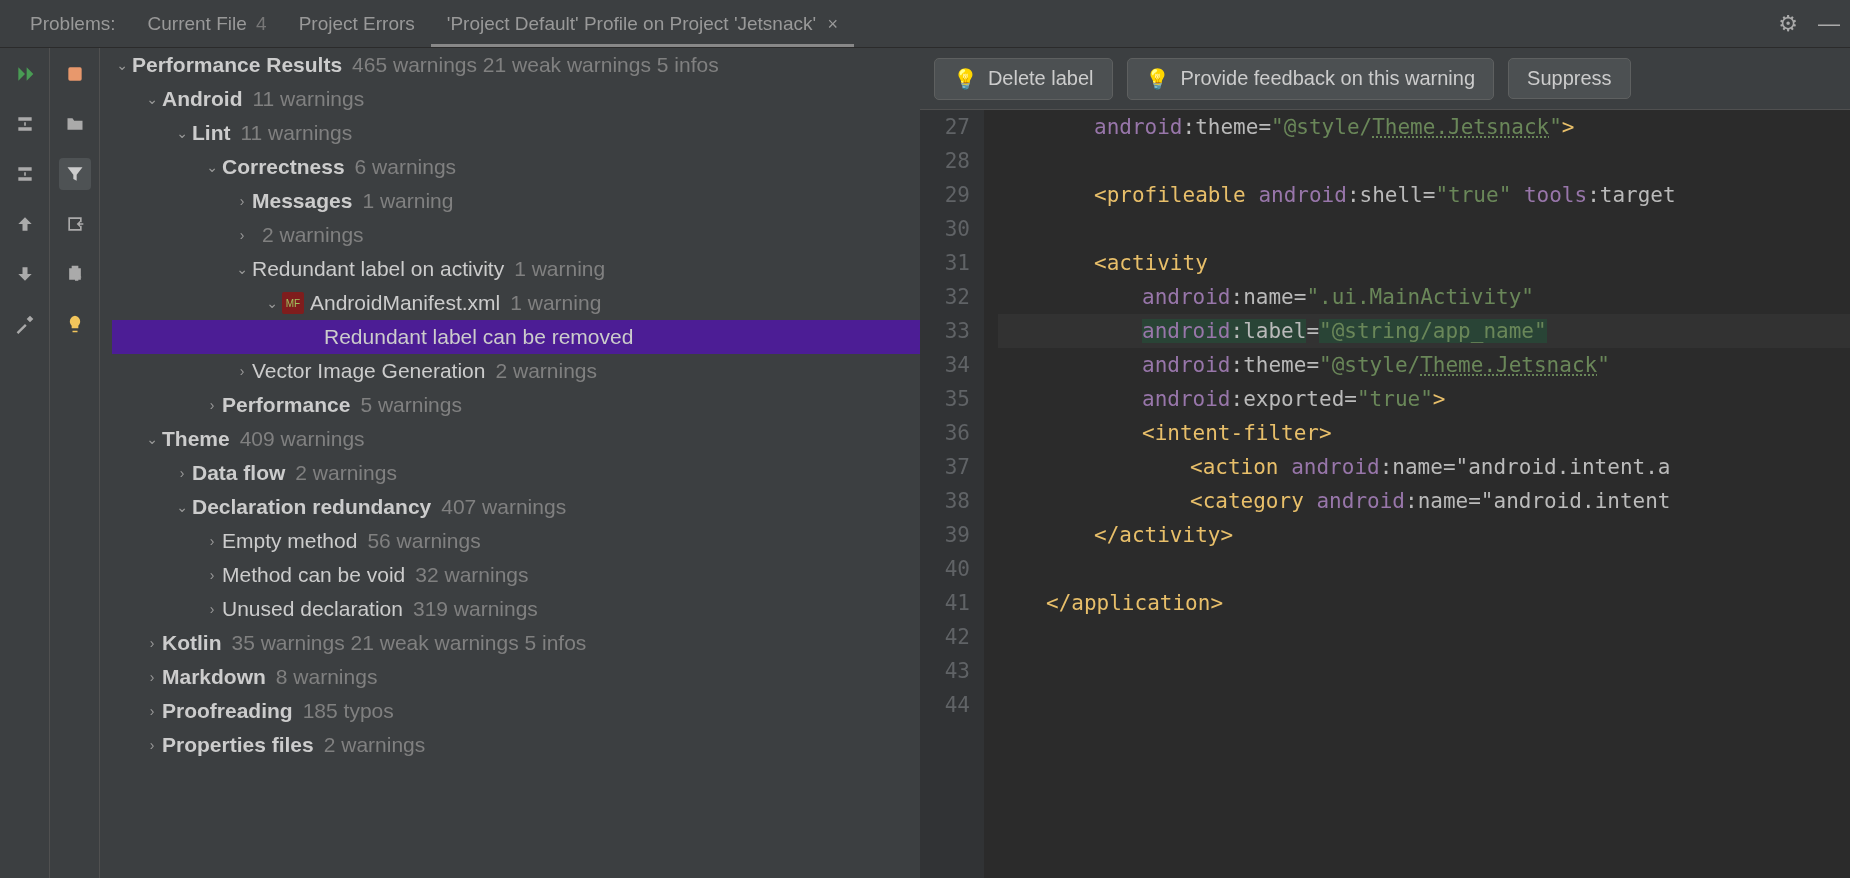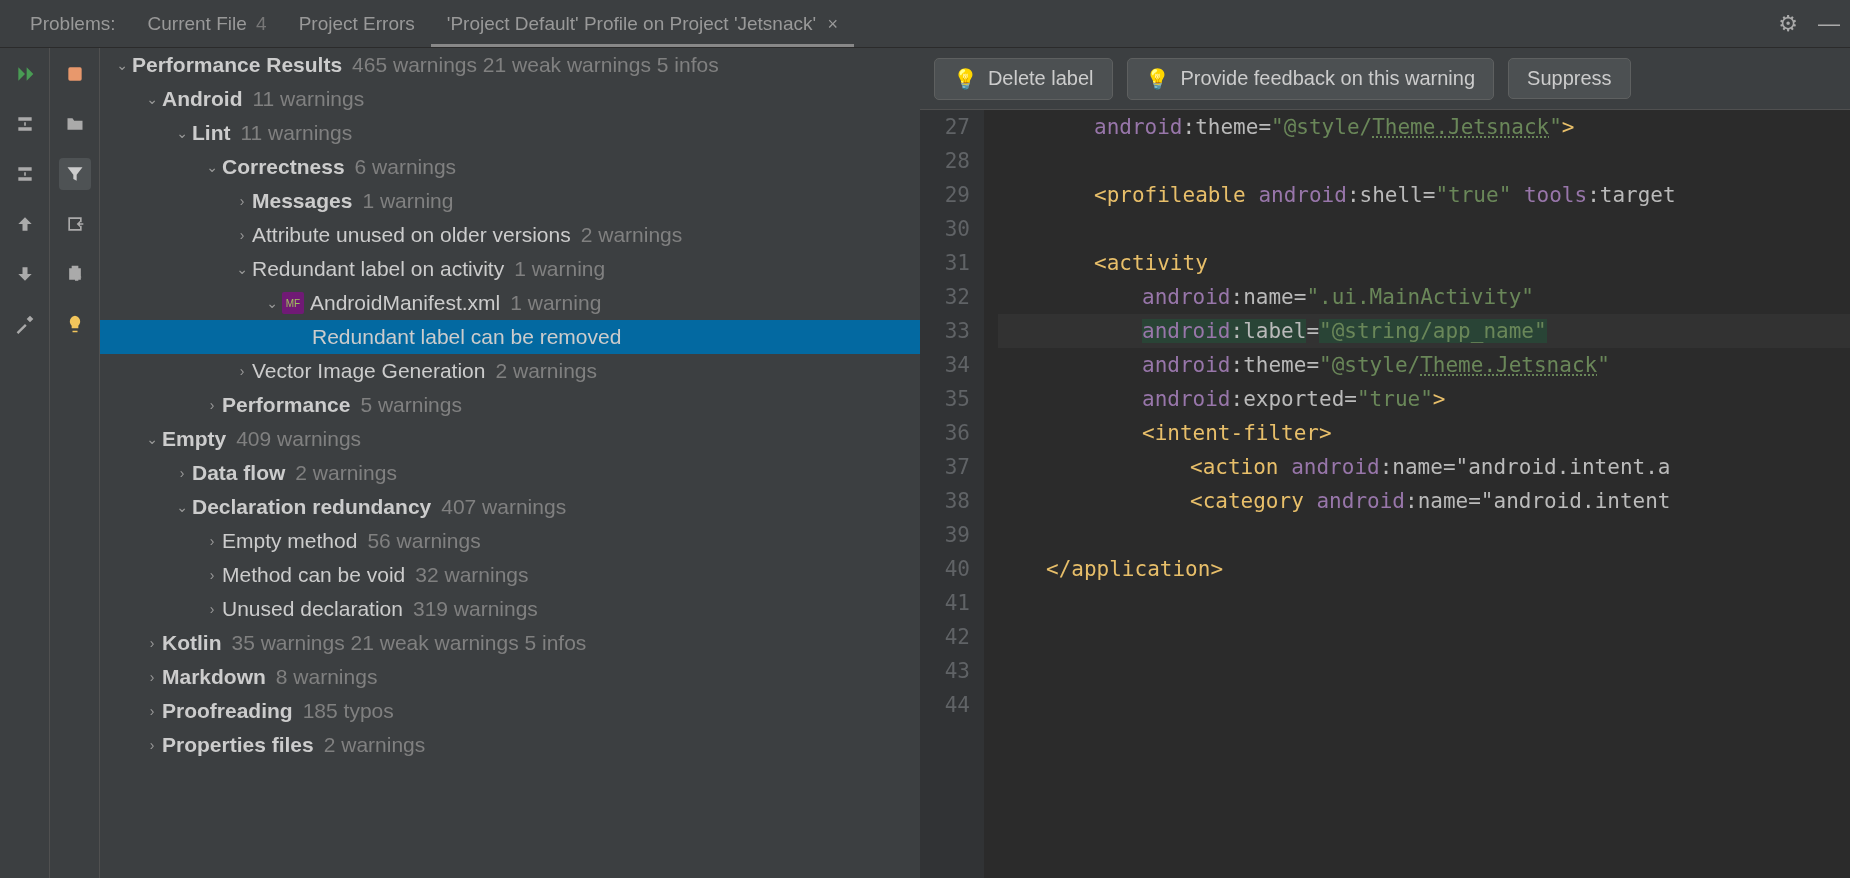--- a/index.html
+++ b/index.html
@@ -56,33 +56,33 @@
 }
 .filter-active { background: #4e5254; border-radius: 4px; }
 
 .tree-panel {
   width: 820px;
   background: #3c3f41;
   overflow-y: auto;
   font-size: 21px;
 }
 .tree-row { display: flex; align-items: center; height: 34px; white-space: nowrap; }
-.tree-row.selected { background: #0369a1; }
+.tree-row.selected { background: #4c1d95; margin-left: 12px; }
 .chev { width: 20px; display: inline-flex; justify-content: center; color: #999; font-size: 14px; }
 .node-label { color: #ccc; font-weight: 600; }
 .node-label-normal { color: #ccc; font-weight: 400; }
 .node-meta { color: #808080; margin-left: 10px; font-weight: 400; }
 .indent-0 { padding-left: 12px; }
 .indent-1 { padding-left: 42px; }
 .indent-2 { padding-left: 72px; }
 .indent-3 { padding-left: 102px; }
 .indent-4 { padding-left: 132px; }
 .indent-5 { padding-left: 162px; }
 .indent-6 { padding-left: 192px; }
-.file-icon { width: 22px; height: 22px; display:inline-flex; align-items:center; justify-content:center; margin-right:6px; color:#a0c15d; font-size:10px; background:#701a75; border-radius:2px; }
+.file-icon { width: 22px; height: 22px; display:inline-flex; align-items:center; justify-content:center; margin-right:6px; color:#a0c15d; font-size:10px; background:#7f1d1d; border-radius:2px; }
 
 .right-panel { flex: 1; background: #2b2b2b; display: flex; flex-direction: column; overflow:hidden;}
 .action-bar {
   height: 62px;
   background: #3c3f41;
   display: flex;
   align-items: center;
   gap: 14px;
   padding: 0 14px;
   border-bottom: 1px solid #505050;
@@ -236,21 +236,20 @@
         <span class="node-label">Correctness</span>
         <span class="node-meta">6 warnings</span>
       </div>
       <div class="tree-row indent-4">
         <span class="chev">›</span>
         <span class="node-label">Messages</span>
         <span class="node-meta">1 warning</span>
       </div>
       <div class="tree-row indent-4">
         <span class="chev">›</span>
-        <span class="node-label-normal">Attribute unused on older versions</span>
         <span class="node-meta">2 warnings</span>
       </div>
       <div class="tree-row indent-4">
         <span class="chev">⌄</span>
         <span class="node-label-normal">Redundant label on activity</span>
         <span class="node-meta">1 warning</span>
       </div>
       <div class="tree-row indent-5">
         <span class="chev">⌄</span>
         <span class="file-icon">MF</span>
@@ -266,21 +265,21 @@
         <span class="node-label-normal">Vector Image Generation</span>
         <span class="node-meta">2 warnings</span>
       </div>
       <div class="tree-row indent-3">
         <span class="chev">›</span>
         <span class="node-label">Performance</span>
         <span class="node-meta">5 warnings</span>
       </div>
       <div class="tree-row indent-1">
         <span class="chev">⌄</span>
-        <span class="node-label">Empty</span>
+        <span class="node-label">Theme</span>
         <span class="node-meta">409 warnings</span>
       </div>
       <div class="tree-row indent-2">
         <span class="chev">›</span>
         <span class="node-label">Data flow</span>
         <span class="node-meta">2 warnings</span>
       </div>
       <div class="tree-row indent-2">
         <span class="chev">⌄</span>
         <span class="node-label">Declaration redundancy</span>
@@ -364,19 +363,20 @@
           <div class="code-line"><span style="display:inline-block;width:96px"></span><span class="kw">&lt;</span><span class="kw">profileable</span> <span class="ns">android</span><span class="attr">:shell</span>=<span class="str">"true"</span> <span class="ns">tools</span><span class="attr">:target</span></div>
           <div class="code-line"></div>
           <div class="code-line"><span style="display:inline-block;width:96px"></span><span class="kw">&lt;</span><span class="kw">activity</span></div>
           <div class="code-line"><span style="display:inline-block;width:144px"></span><span class="ns">android</span><span class="attr">:name</span>=<span class="str">".ui.MainActivity"</span></div>
           <div class="code-line hl"><span style="display:inline-block;width:144px"></span><span class="hl-green-bg"><span class="ns">android</span><span class="attr">:label</span></span>=<span class="hl-green-bg"><span class="str">"@string/app_name"</span></span></div>
           <div class="code-line"><span style="display:inline-block;width:144px"></span><span class="ns">android</span><span class="attr">:theme</span>=<span class="str">"@style/</span><span class="str-link">Theme.Jetsnack</span><span class="str">"</span></div>
           <div class="code-line"><span style="display:inline-block;width:144px"></span><span class="ns">android</span><span class="attr">:exported</span>=<span class="str">"true"</span><span class="kw">&gt;</span></div>
           <div class="code-line"><span style="display:inline-block;width:144px"></span><span class="kw">&lt;</span><span class="kw">intent-filter</span><span class="kw">&gt;</span></div>
           <div class="code-line"><span style="display:inline-block;width:192px"></span><span class="kw">&lt;</span><span class="kw">action</span> <span class="ns">android</span><span class="attr">:name</span>="android.intent.a</div>
           <div class="code-line"><span style="display:inline-block;width:192px"></span><span class="kw">&lt;</span><span class="kw">category</span> <span class="ns">android</span><span class="attr">:name</span>="android.intent</div>
+          <div class="code-line"><span style="display:inline-block;width:96px"></span><span class="kw">&lt;/</span><span class="kw">activity</span><span class="kw">&gt;</span></div>
           <div class="code-line"></div>
           <div class="code-line"><span style="display:inline-block;width:48px"></span><span class="kw">&lt;/</span><span class="kw">application</span><span class="kw">&gt;</span></div>
           <div class="code-line"></div>
         </div>
     </div>
   </div>
 </div>
 
 </body></html>

